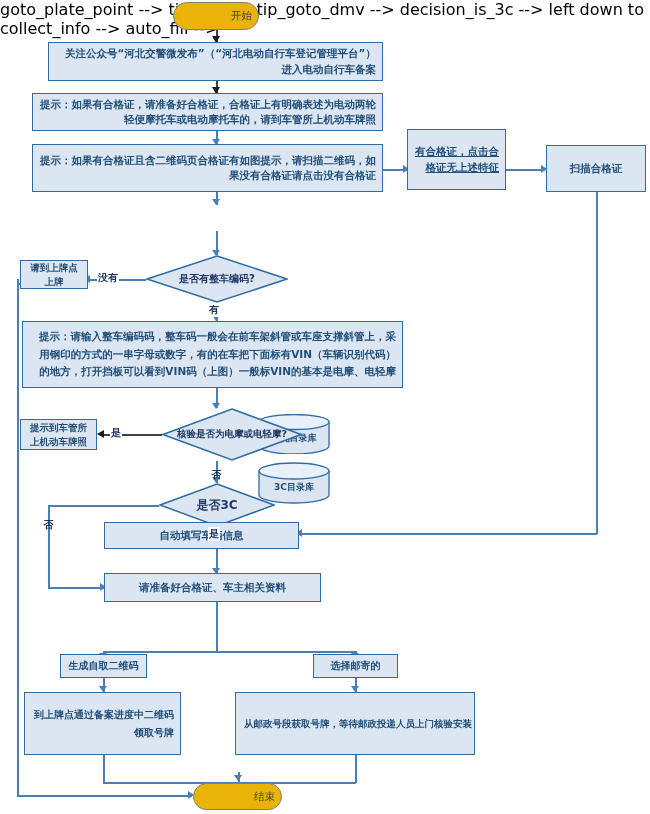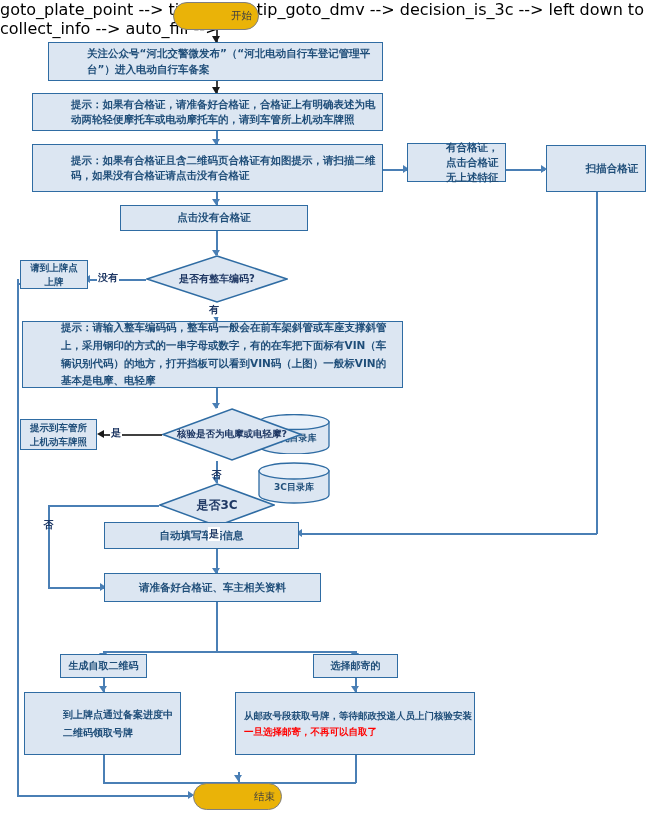--- a/index.html
+++ b/index.html
@@ -80,23 +80,22 @@
   .txt {
     display: block;
     padding: 0 6px;
     white-space: pre-line;
   }
   .body-txt {
     text-align: center;
     font-size: 10.5px;
   }
   .para-txt {
-    text-align: left;
+    text-align: right;
     font-size: 10.5px;
-    margin-left: 32px;
   }
   .left-para {
     text-align: left;
     font-size: 9.5px;
     line-height: 1.6;
     width: 100%;
     padding-left: 8px;
   }
   .warn {
     color: #ff0000;
@@ -285,33 +284,30 @@
   <div class="node proc" style="left:32px; top:93px; width:351px; height:38px;">
     <span class="txt para-txt">提示：如果有合格证，请准备好合格证，合格证上有明确表述为电动两轮轻便摩托车或电动摩托车的，请到车管所上机动车牌照</span>
   </div>
 
   
   <div class="node proc" style="left:32px; top:144px; width:351px; height:48px;">
     <span class="txt para-txt">提示：如果有合格证且含二维码页合格证有如图提示，请扫描二维码，如果没有合格证请点击没有合格证</span>
   </div>
 
   
-  <div class="node proc" style="left:407px; top:143px; width:99px; height:39px;">
+  <div class="node proc" style="left:407px; top:129px; width:99px; height:61px;text-decoration:underline;">
     <span class="txt para-txt">有合格证，点击合格证无上述特征</span>
   </div>
 
   
   <div class="node proc" style="left:546px; top:145px; width:100px; height:47px;">
     <span class="txt para-txt">扫描合格证</span>
   </div>
 
   
-  <div class="node proc" style="left:120px; top:205px; width:188px; height:26px;">
-    <span class="txt body-txt">点击没有合格证</span>
-  </div>
 
   
   <div class="diamond-wrap" style="left:146px; top:255px; width:142px; height:48px;">
     <svg class="diamond-shape" viewBox="0 0 142 48" preserveAspectRatio="none">
       <polygon points="71,1 141,24 71,47 1,24" fill="#dce6f2" stroke="#2f6ca3" stroke-width="1.5"></polygon>
     </svg>
     <div class="diamond-label" style="font-size:10px;">是否有整车编码?</div>
   </div>
   <div class="elabel" style="left:97px; top:271px;">没有</div>
   <div class="elabel" style="left:208px; top:303px;">有</div>
@@ -391,21 +387,20 @@
 
   
   <div class="node proc" style="left:24px; top:692px; width:157px; height:63px;">
     <span class="txt para-txt" style="font-size:10px; line-height:1.8;">到上牌点通过备案进度中二维码领取号牌</span>
   </div>
 
   
   <div class="node proc" style="left:235px; top:692px; width:240px; height:63px; justify-content:flex-start;">
     <div class="left-para">
       <div>从邮政号段获取号牌，等待邮政投递人员上门核验安装</div>
-      <div class="warn">一旦选择邮寄，不再可以自取了</div>
     </div>
   </div>
 
   
   <div class="node term" style="left:193px; top:783px; width:89px; height:27px; font-size:11px;">
     <span class="txt body-txt">结束</span>
   </div>
 
 </div>
 

